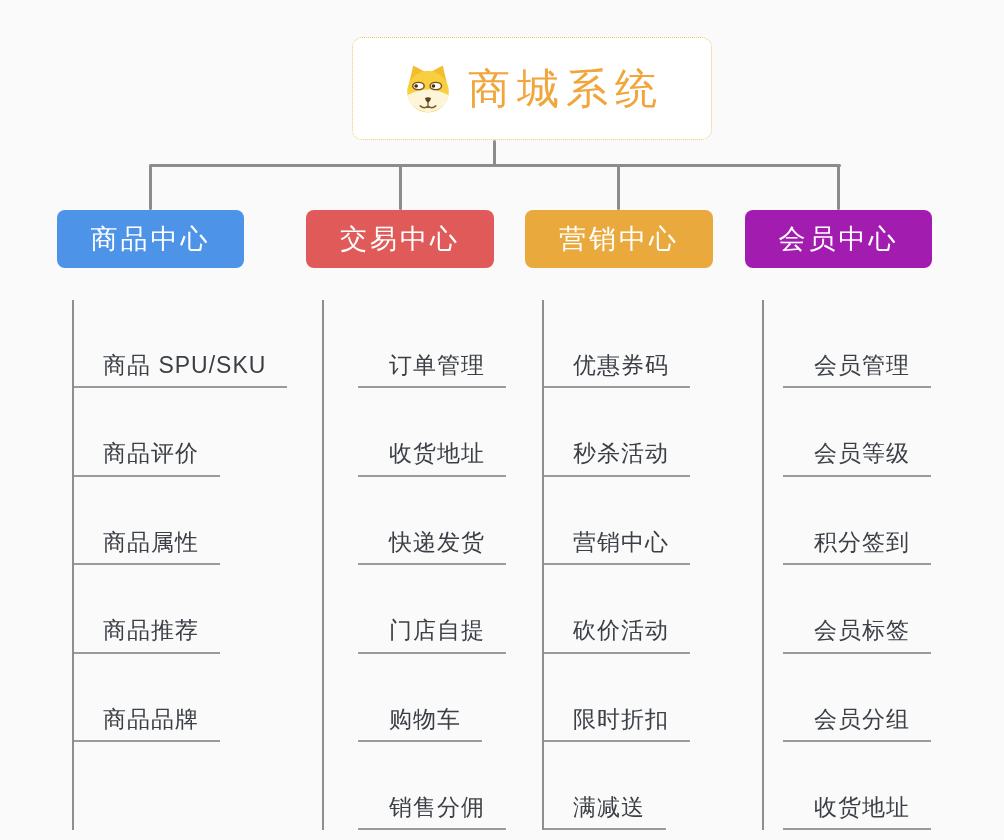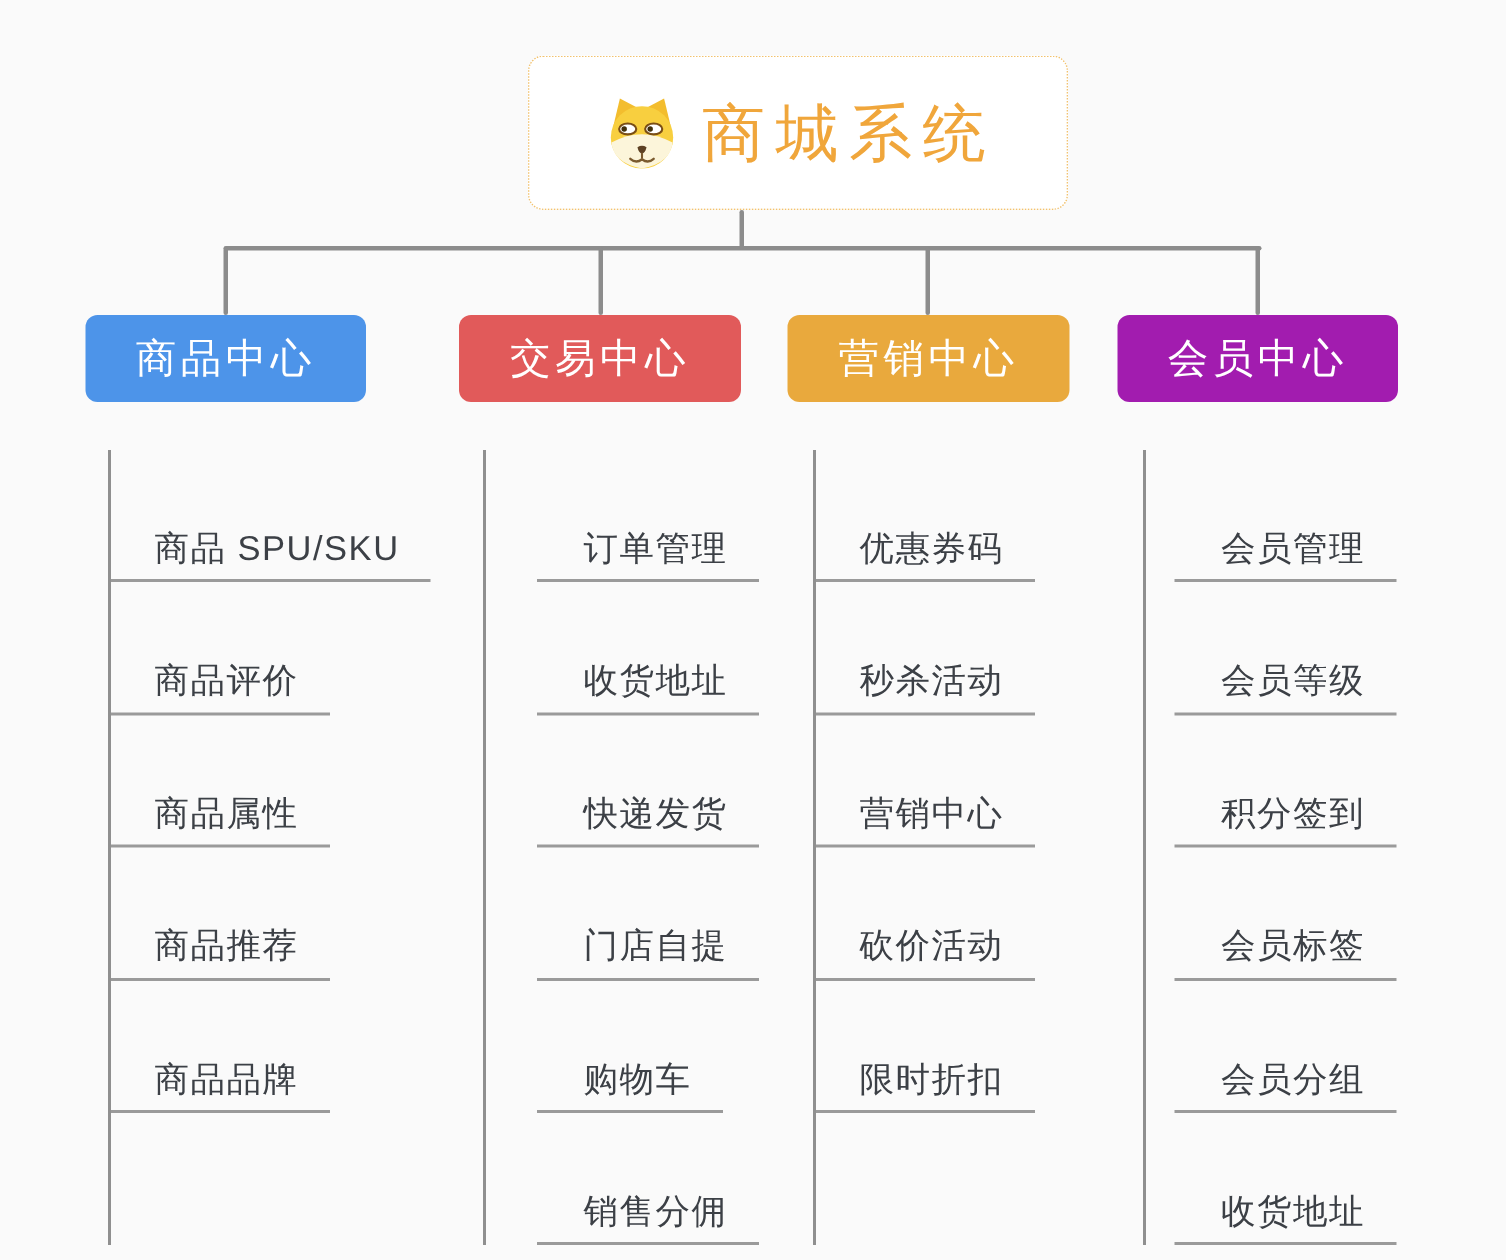--- a/index.html
+++ b/index.html
@@ -189,20 +189,23 @@
     </div>
   <div class="leaf-slot">
       <span class="leaf">营销中心</span>
     </div>
   <div class="leaf-slot">
       <span class="leaf">砍价活动</span>
     </div>
   <div class="leaf-slot">
       <span class="leaf">限时折扣</span>
     </div>
+  <div class="leaf-slot">
+      <span class="leaf">满减送</span>
+    </div>
 </div>
 
 <div class="column col-4">
   <div class="trunk"></div>
   <div class="leaf-slot">
       <span class="leaf">会员管理</span>
     </div>
   <div class="leaf-slot">
       <span class="leaf">会员等级</span>
     </div>

